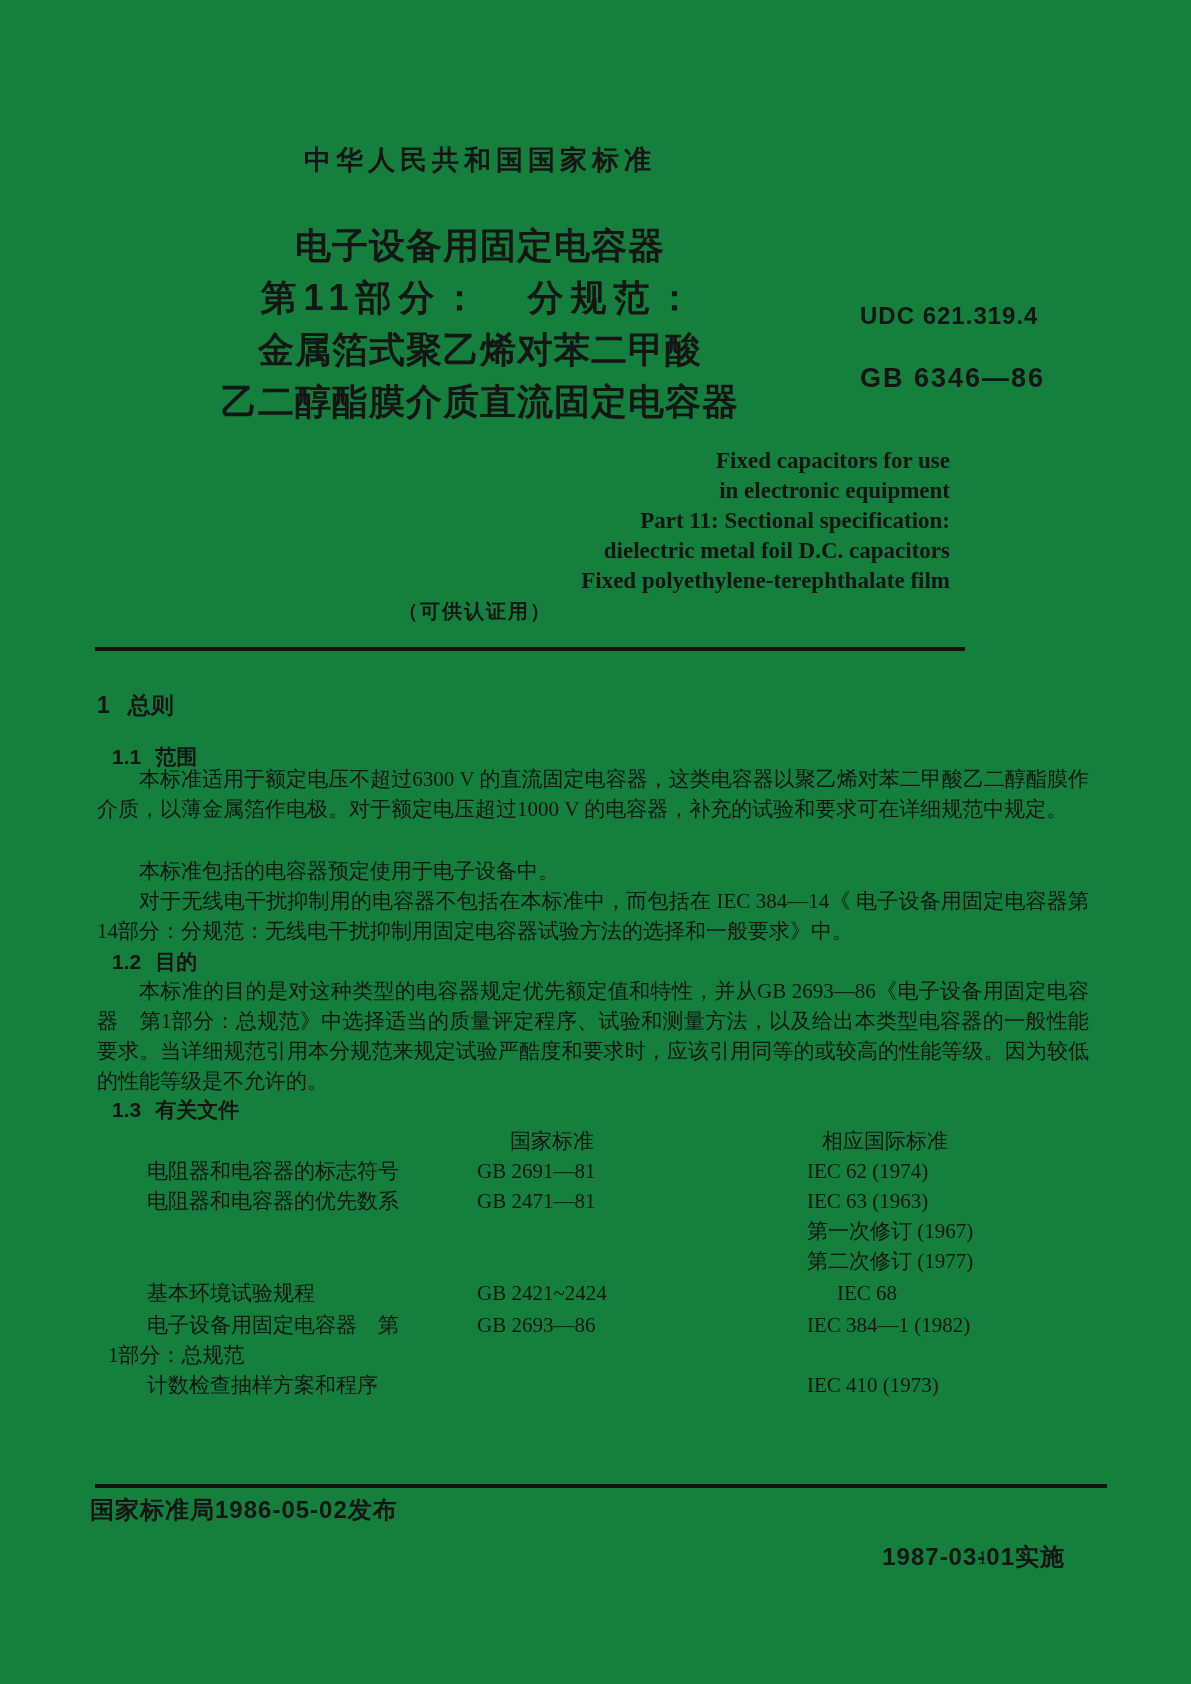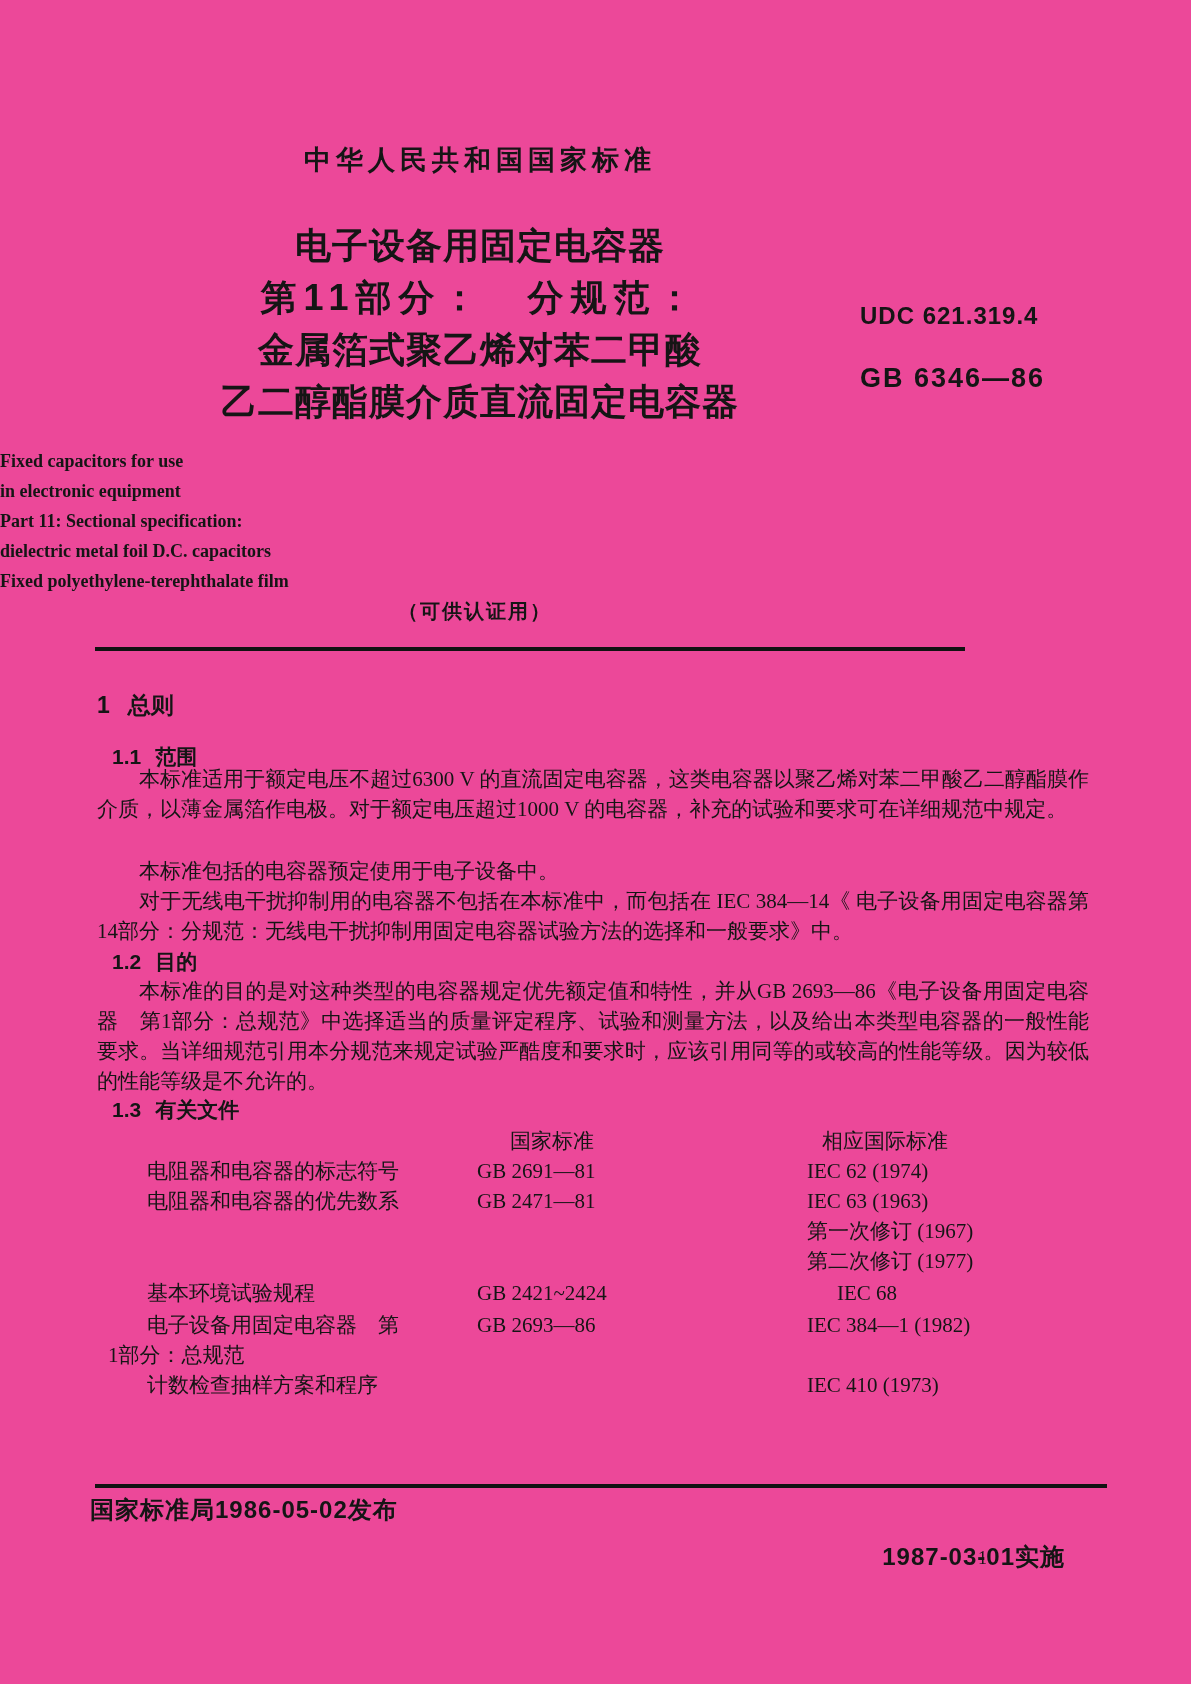--- a/index.html
+++ b/index.html
@@ -1,20 +1,20 @@
 <!DOCTYPE html>
 <html><head>
 <meta charset="utf-8">
 <style>
   html,body{margin:0;padding:0;background:#d9d9d6;}
   .page{
     position:relative;
     width:1191px;height:1684px;
     margin:0 auto;
-    background:#ec4899;
+    background:#15803d;
     color:#151515;
     font-family:"Liberation Serif","DejaVu Serif",serif;
     overflow:hidden;
   }
   
   .std-header{
     position:absolute;top:142px;left:0;width:960px;
     text-align:center;
     font-family:"Liberation Sans","DejaVu Sans",sans-serif;
     font-weight:bold;font-size:27px;letter-spacing:5px;
@@ -26,23 +26,23 @@
   }
   .t-cn{font-size:36px;line-height:52px;letter-spacing:1px;}
   .t-cn.sp{letter-spacing:7px;}
   .code-block{
     position:absolute;top:302px;left:860px;width:300px;
     font-family:"Liberation Sans","DejaVu Sans",sans-serif;font-weight:bold;
   }
   .udc{font-size:24px;letter-spacing:1px;}
   .gbno{font-size:27px;letter-spacing:2px;margin-top:33px;}
   .title-en{
-    position:absolute;top:446px;left:0;width:950px;text-align:left;
+    position:absolute;top:446px;left:0;width:950px;text-align:right;
     font-family:"Liberation Serif","DejaVu Serif",serif;
-    font-weight:bold;font-size:18px;line-height:30px;
+    font-weight:bold;font-size:23px;line-height:30px;
   }
   .cert-note{
     position:absolute;top:598px;left:0;width:950px;text-align:center;
     font-family:"Liberation Sans","DejaVu Sans",sans-serif;
     font-weight:bold;font-size:20px;letter-spacing:2px;
   }
   .rule{position:absolute;background:#121212;}
   .rule-top{top:647px;left:95px;width:870px;height:4px;}
   .rule-bottom{top:1484px;left:95px;width:1012px;height:4px;}
   

